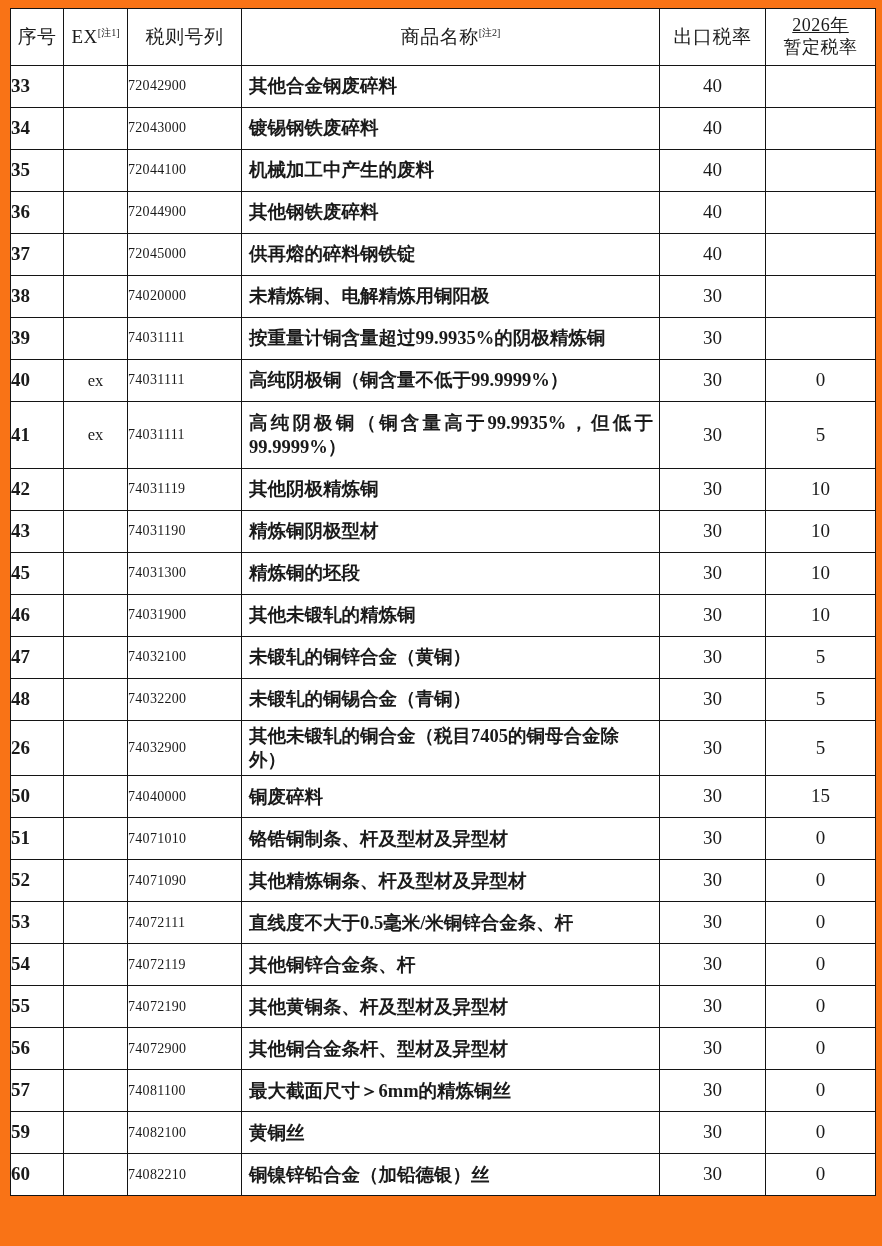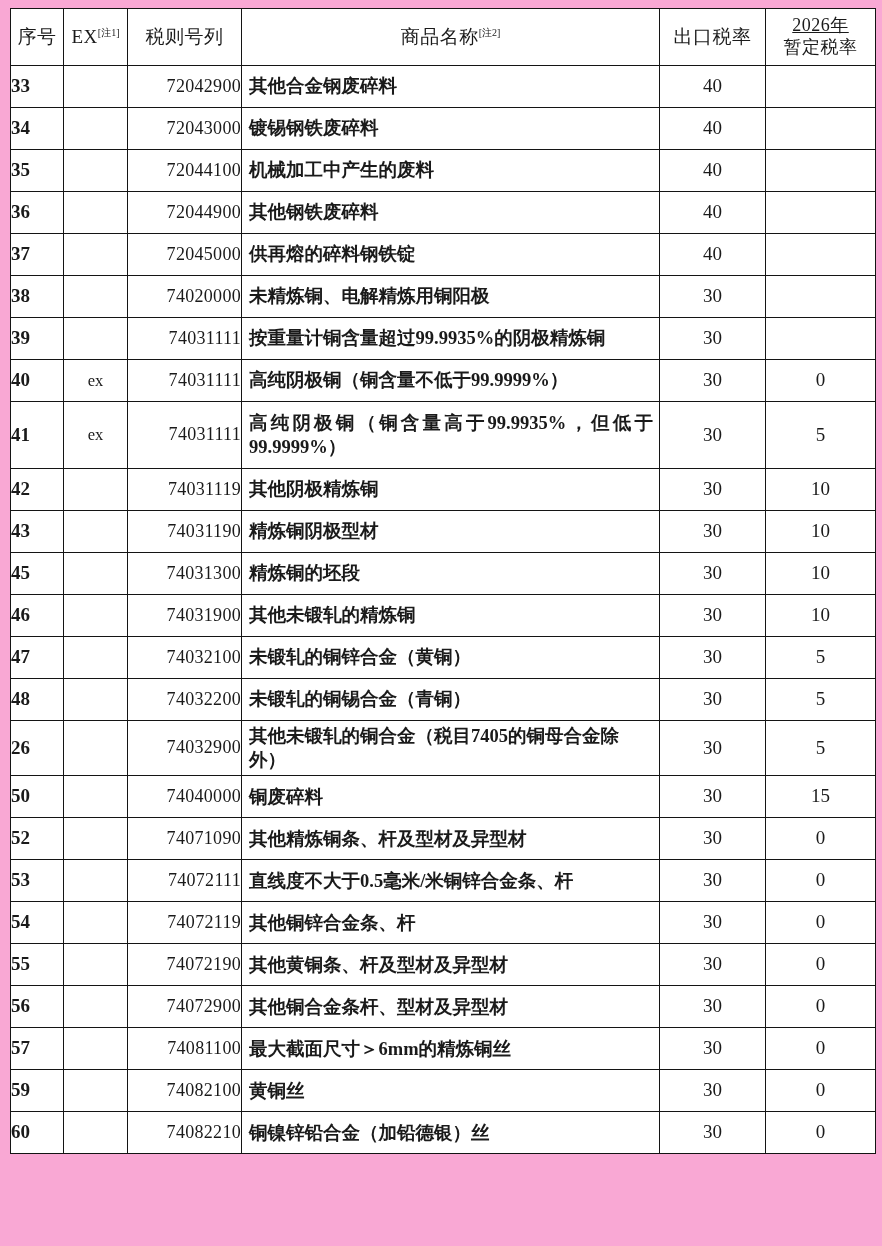--- a/index.html
+++ b/index.html
@@ -11,21 +11,21 @@
     width: 882px;
     height: 1246px;
     overflow: hidden;
     font-family: "Liberation Serif", "DejaVu Serif", serif;
     color: #1a1a1a;
   }
   #sheet {
     position: relative;
     width: 882px;
     height: 1246px;
-    background: #f9a8d4;
+    background: #f97316;
     overflow: hidden;
   }
   table.tariff {
     position: absolute;
     left: 10px;
     top: 8px;
     width: 865px;
     border-collapse: collapse;
     table-layout: fixed;
     background: #ffffff;
@@ -63,21 +63,21 @@
   .prov-l1 { display: block; text-decoration: underline; }
   .prov-l2 { display: block; }
 
   tbody td {
     height: 35px;
     font-size: 18.5px;
     line-height: 1.3;
   }
   tbody td.seq  { font-size: 19px; font-weight: bold; }
   tbody td.ex   { text-align: center; font-size: 16.5px; }
-  tbody td.code { text-align: right; font-size: 18px; letter-spacing: 0.3px; }
+  tbody td.code { text-align: left; font-size: 14px; letter-spacing: 0.3px; }
   tbody td.name { text-align: left; padding: 3px 4px 3px 7px; font-weight: bold; }
   tbody td.rate { text-align: center; font-size: 19px; }
   tbody td.prov { text-align: center; font-size: 19px; }
 
   tr.two-line td { height: 58px; }
   tr.two-line td.name {
     text-align: justify;
     text-align-last: left;
     text-justify: inter-character;
     line-height: 1.32;
@@ -241,20 +241,28 @@
         </tr>
         <tr>
           <td class="seq">50</td>
           <td class="ex"></td>
           <td class="code">74040000</td>
           <td class="name">铜废碎料</td>
           <td class="rate">30</td>
           <td class="prov">15</td>
         </tr>
         <tr>
+          <td class="seq">51</td>
+          <td class="ex"></td>
+          <td class="code">74071010</td>
+          <td class="name">铬锆铜制条、杆及型材及异型材</td>
+          <td class="rate">30</td>
+          <td class="prov">0</td>
+        </tr>
+        <tr>
           <td class="seq">52</td>
           <td class="ex"></td>
           <td class="code">74071090</td>
           <td class="name">其他精炼铜条、杆及型材及异型材</td>
           <td class="rate">30</td>
           <td class="prov">0</td>
         </tr>
         <tr>
           <td class="seq">53</td>
           <td class="ex"></td>

